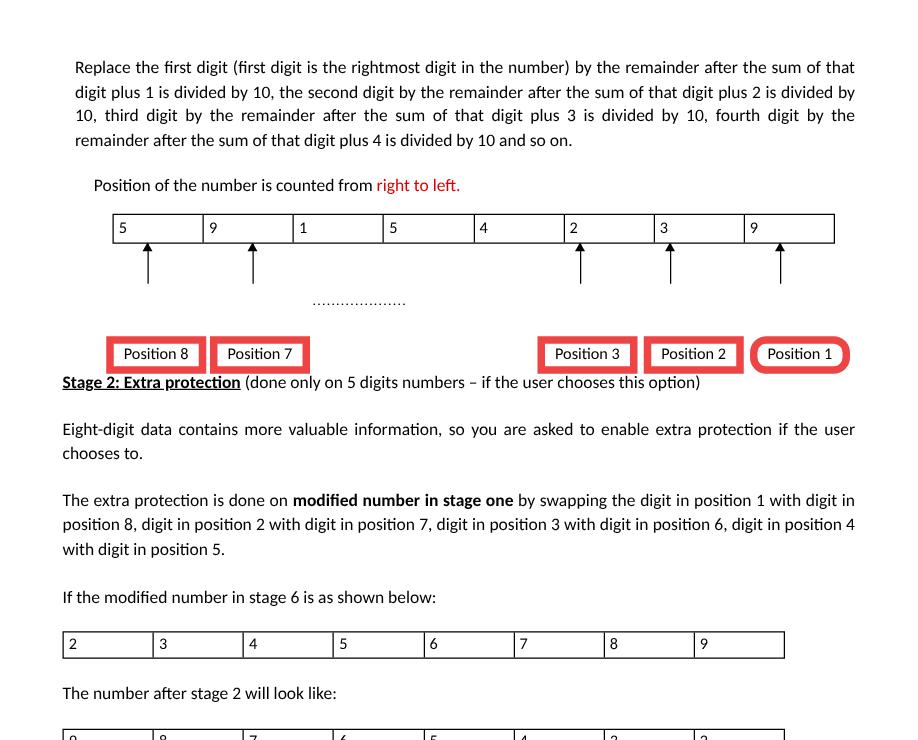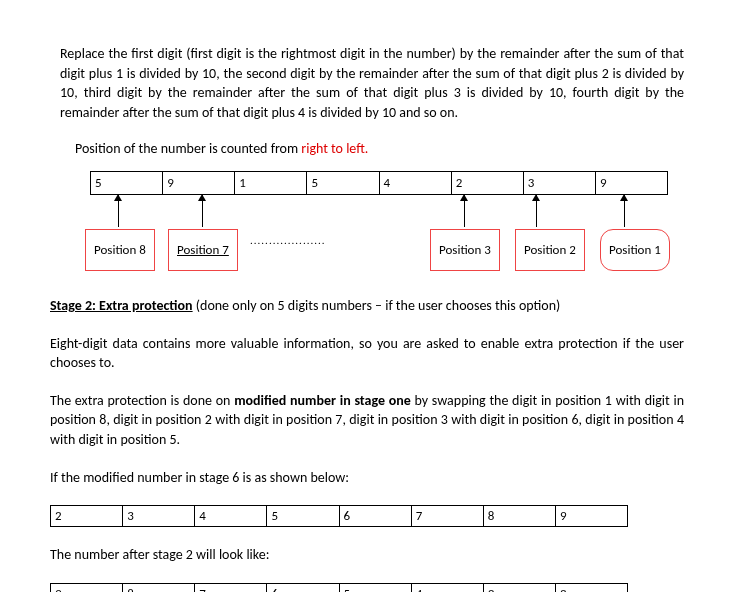--- a/index.html
+++ b/index.html
@@ -65,24 +65,25 @@
       content: '';
       position: absolute;
       top: -1px;
       left: -4px;
       border-left: 4px solid transparent;
       border-right: 4px solid transparent;
       border-bottom: 7px solid #000;
     }
     .pos-box {
       position: absolute;
-      border: 1px solid #ef4444;
-      padding: 11px 8px;
+      border: 6px solid #ef4444;
+      padding: 0 8px;
       font-size: 13px;
       white-space: nowrap;
+      margin-top: 40px;
     }
     .dots {
       position: absolute;
       font-size: 11px;
       letter-spacing: 1px;
     }
     .simple-row {
       display: flex;
       border: 1px solid #000;
       height: 20px;
@@ -121,21 +122,21 @@
     <div class="digit-cell">9</div>
   </div>
 
   <div class="arrow" style="left:28px; top:24px;"></div>
   <div class="arrow" style="left:112px; top:24px;"></div>
   <div class="arrow" style="left:374px; top:24px;"></div>
   <div class="arrow" style="left:446px; top:24px;"></div>
   <div class="arrow" style="left:534px; top:24px;"></div>
 
   <div class="pos-box" style="left:-5px; top:58px;">Position 8</div>
-  <div class="pos-box" style="left:78px; top:58px;text-decoration:underline;">Position 7</div>
+  <div class="pos-box" style="left:78px; top:58px;">Position 7</div>
   <div class="dots" style="left:160px; top:62px;">....................</div>
   <div class="pos-box" style="left:340px; top:58px;">Position 3</div>
   <div class="pos-box" style="left:425px; top:58px;">Position 2</div>
   <div class="pos-box" style="left:510px; top:58px;border-radius:13px;">Position 1</div>
 </div>
 
 <p class="para">
   <span class="bold underline">Stage 2: Extra protection</span><span> (done only on 5 digits numbers – if the user chooses this option)</span>
 </p>
 

